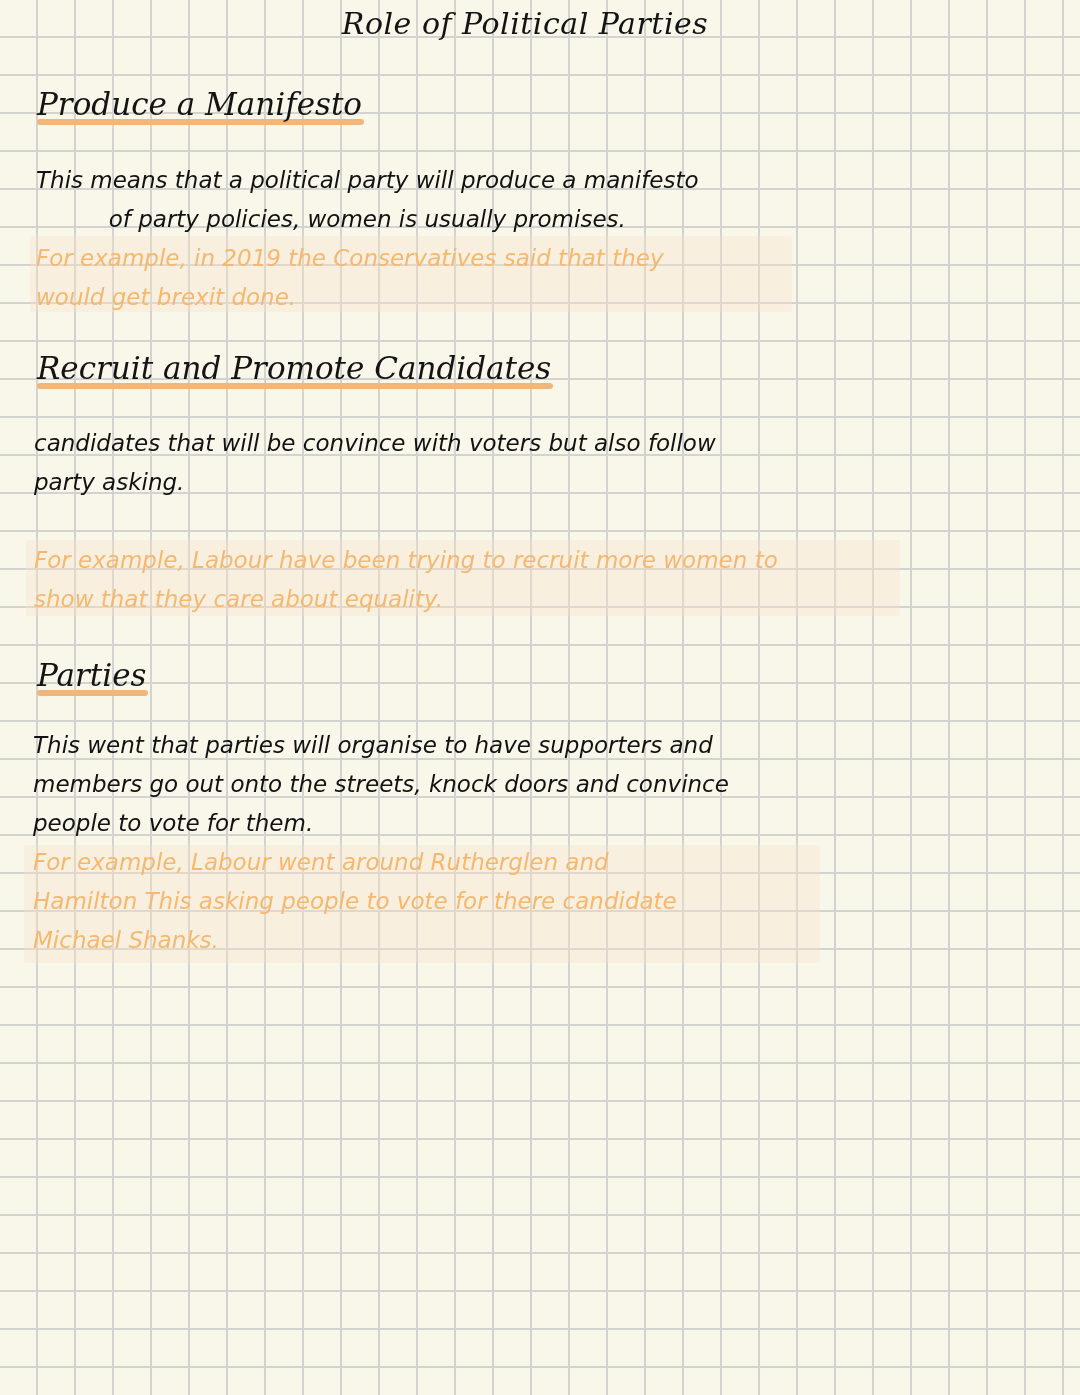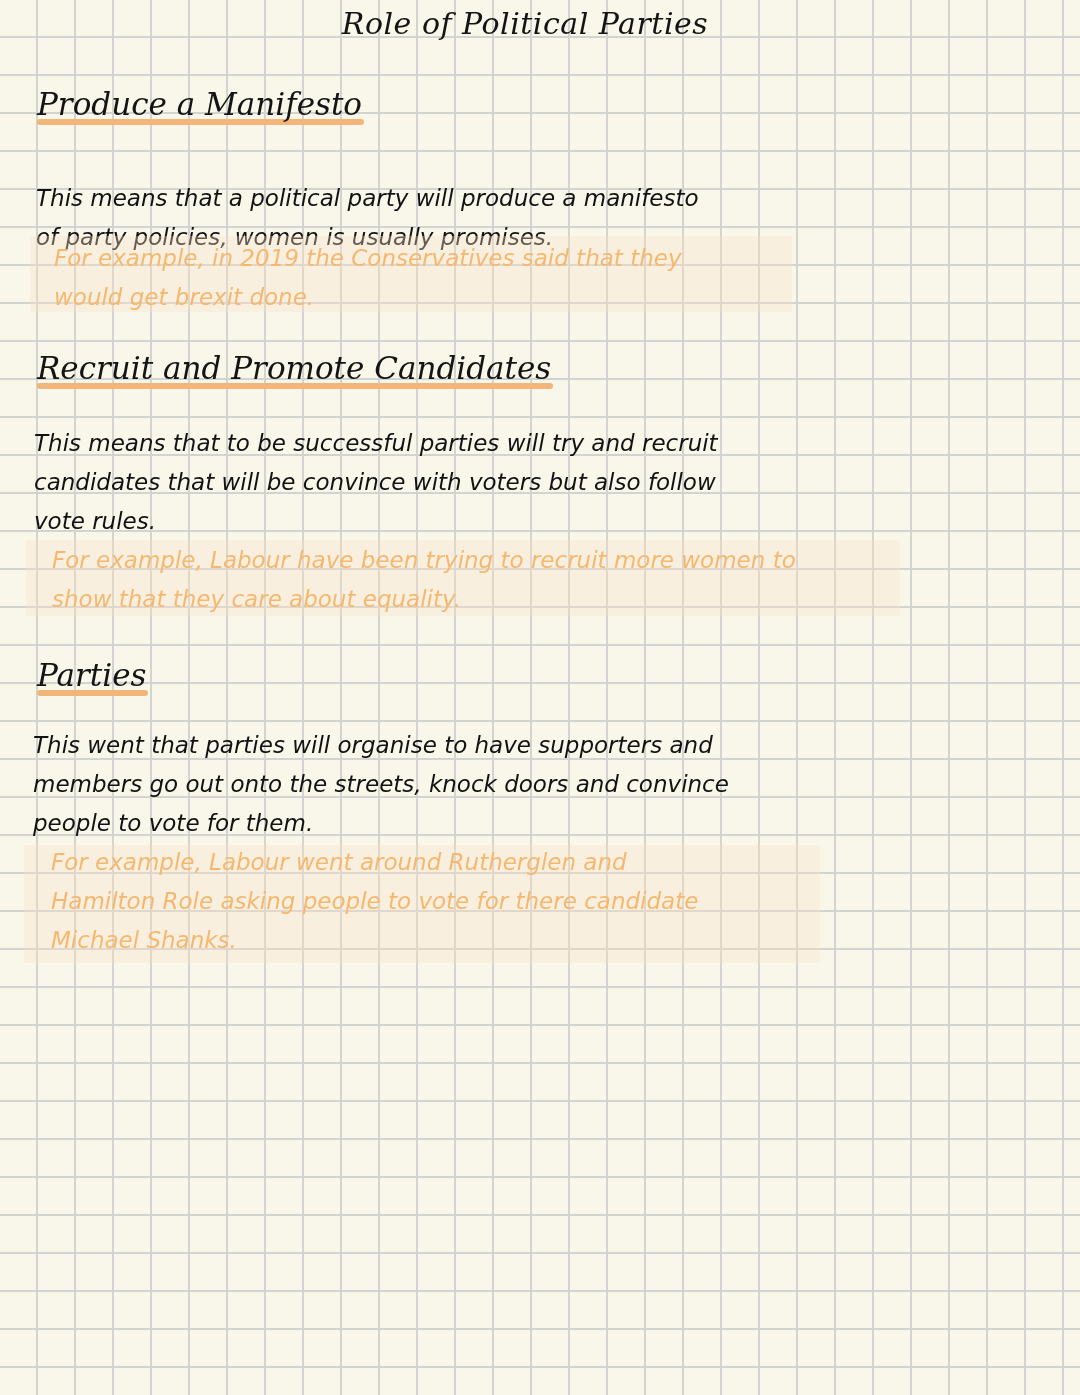--- a/index.html
+++ b/index.html
@@ -72,54 +72,52 @@
     }
     .example-text {
       position: absolute;
       left: 34px;
       font-family: "DejaVu Sans", sans-serif;
       font-style: italic;
       font-size: 23px;
       line-height: 39px;
       color: #f5b870;
       white-space: nowrap;
-      padding-left: 18px;
     }
     .line { display: block; }
   </style>
 </head>
 <body>
 
 <div class="page-title">Role of Political Parties</div>
 
 <div class="heading" style="top:86px;">
   <span class="heading-text">Produce a Manifesto</span>
   <span class="underline" style="right:-2px;"></span>
 </div>
 
-<div class="body-text" style="top:179px; left:36px;">
+<div class="body-text" style="top:161px; left:36px;text-align:center;">
   <span class="line">This means that a political party will produce a manifesto</span>
   <span class="line">of party policies, women is usually promises.</span>
 </div>
 
 <div class="example-box" style="left:30px; top:236px; width:762px; height:76px;"></div>
 <div class="example-text" style="top:239px; left:36px;">
   <span class="line">For example, in 2019 the Conservatives said that they</span>
   <span class="line">would get brexit done.</span>
 </div>
 
 <div class="heading" style="top:350px;">
   <span class="heading-text">Recruit and Promote Candidates</span>
   <span class="underline" style="right:-2px;"></span>
 </div>
 
 <div class="body-text" style="top:424px;">
-  <span class="line">This means that to be successful parties will try and recruit</span>
   <span class="line">candidates that will be convince with voters but also follow</span>
-  <span class="line">vote rules.</span>
+  <span class="line">party asking.</span>
 </div>
 
 <div class="example-box" style="left:26px; top:540px; width:874px; height:76px;"></div>
 <div class="example-text" style="top:541px;">
   <span class="line">For example, Labour have been trying to recruit more women to</span>
   <span class="line">show that they care about equality.</span>
 </div>
 
 <div class="heading" style="top:657px;">
   <span class="heading-text">Parties</span>
@@ -128,15 +126,15 @@
 
 <div class="body-text" style="top:726px; left:33px;">
   <span class="line">This went that parties will organise to have supporters and</span>
   <span class="line">members go out onto the streets, knock doors and convince</span>
   <span class="line">people to vote for them.</span>
 </div>
 
 <div class="example-box" style="left:24px; top:845px; width:796px; height:118px;"></div>
 <div class="example-text" style="top:843px; left:33px;">
   <span class="line">For example, Labour went around Rutherglen and</span>
-  <span class="line">Hamilton Role asking people to vote for there candidate</span>
+  <span class="line">Hamilton This asking people to vote for there candidate</span>
   <span class="line">Michael Shanks.</span>
 </div>
 
 </body></html>

